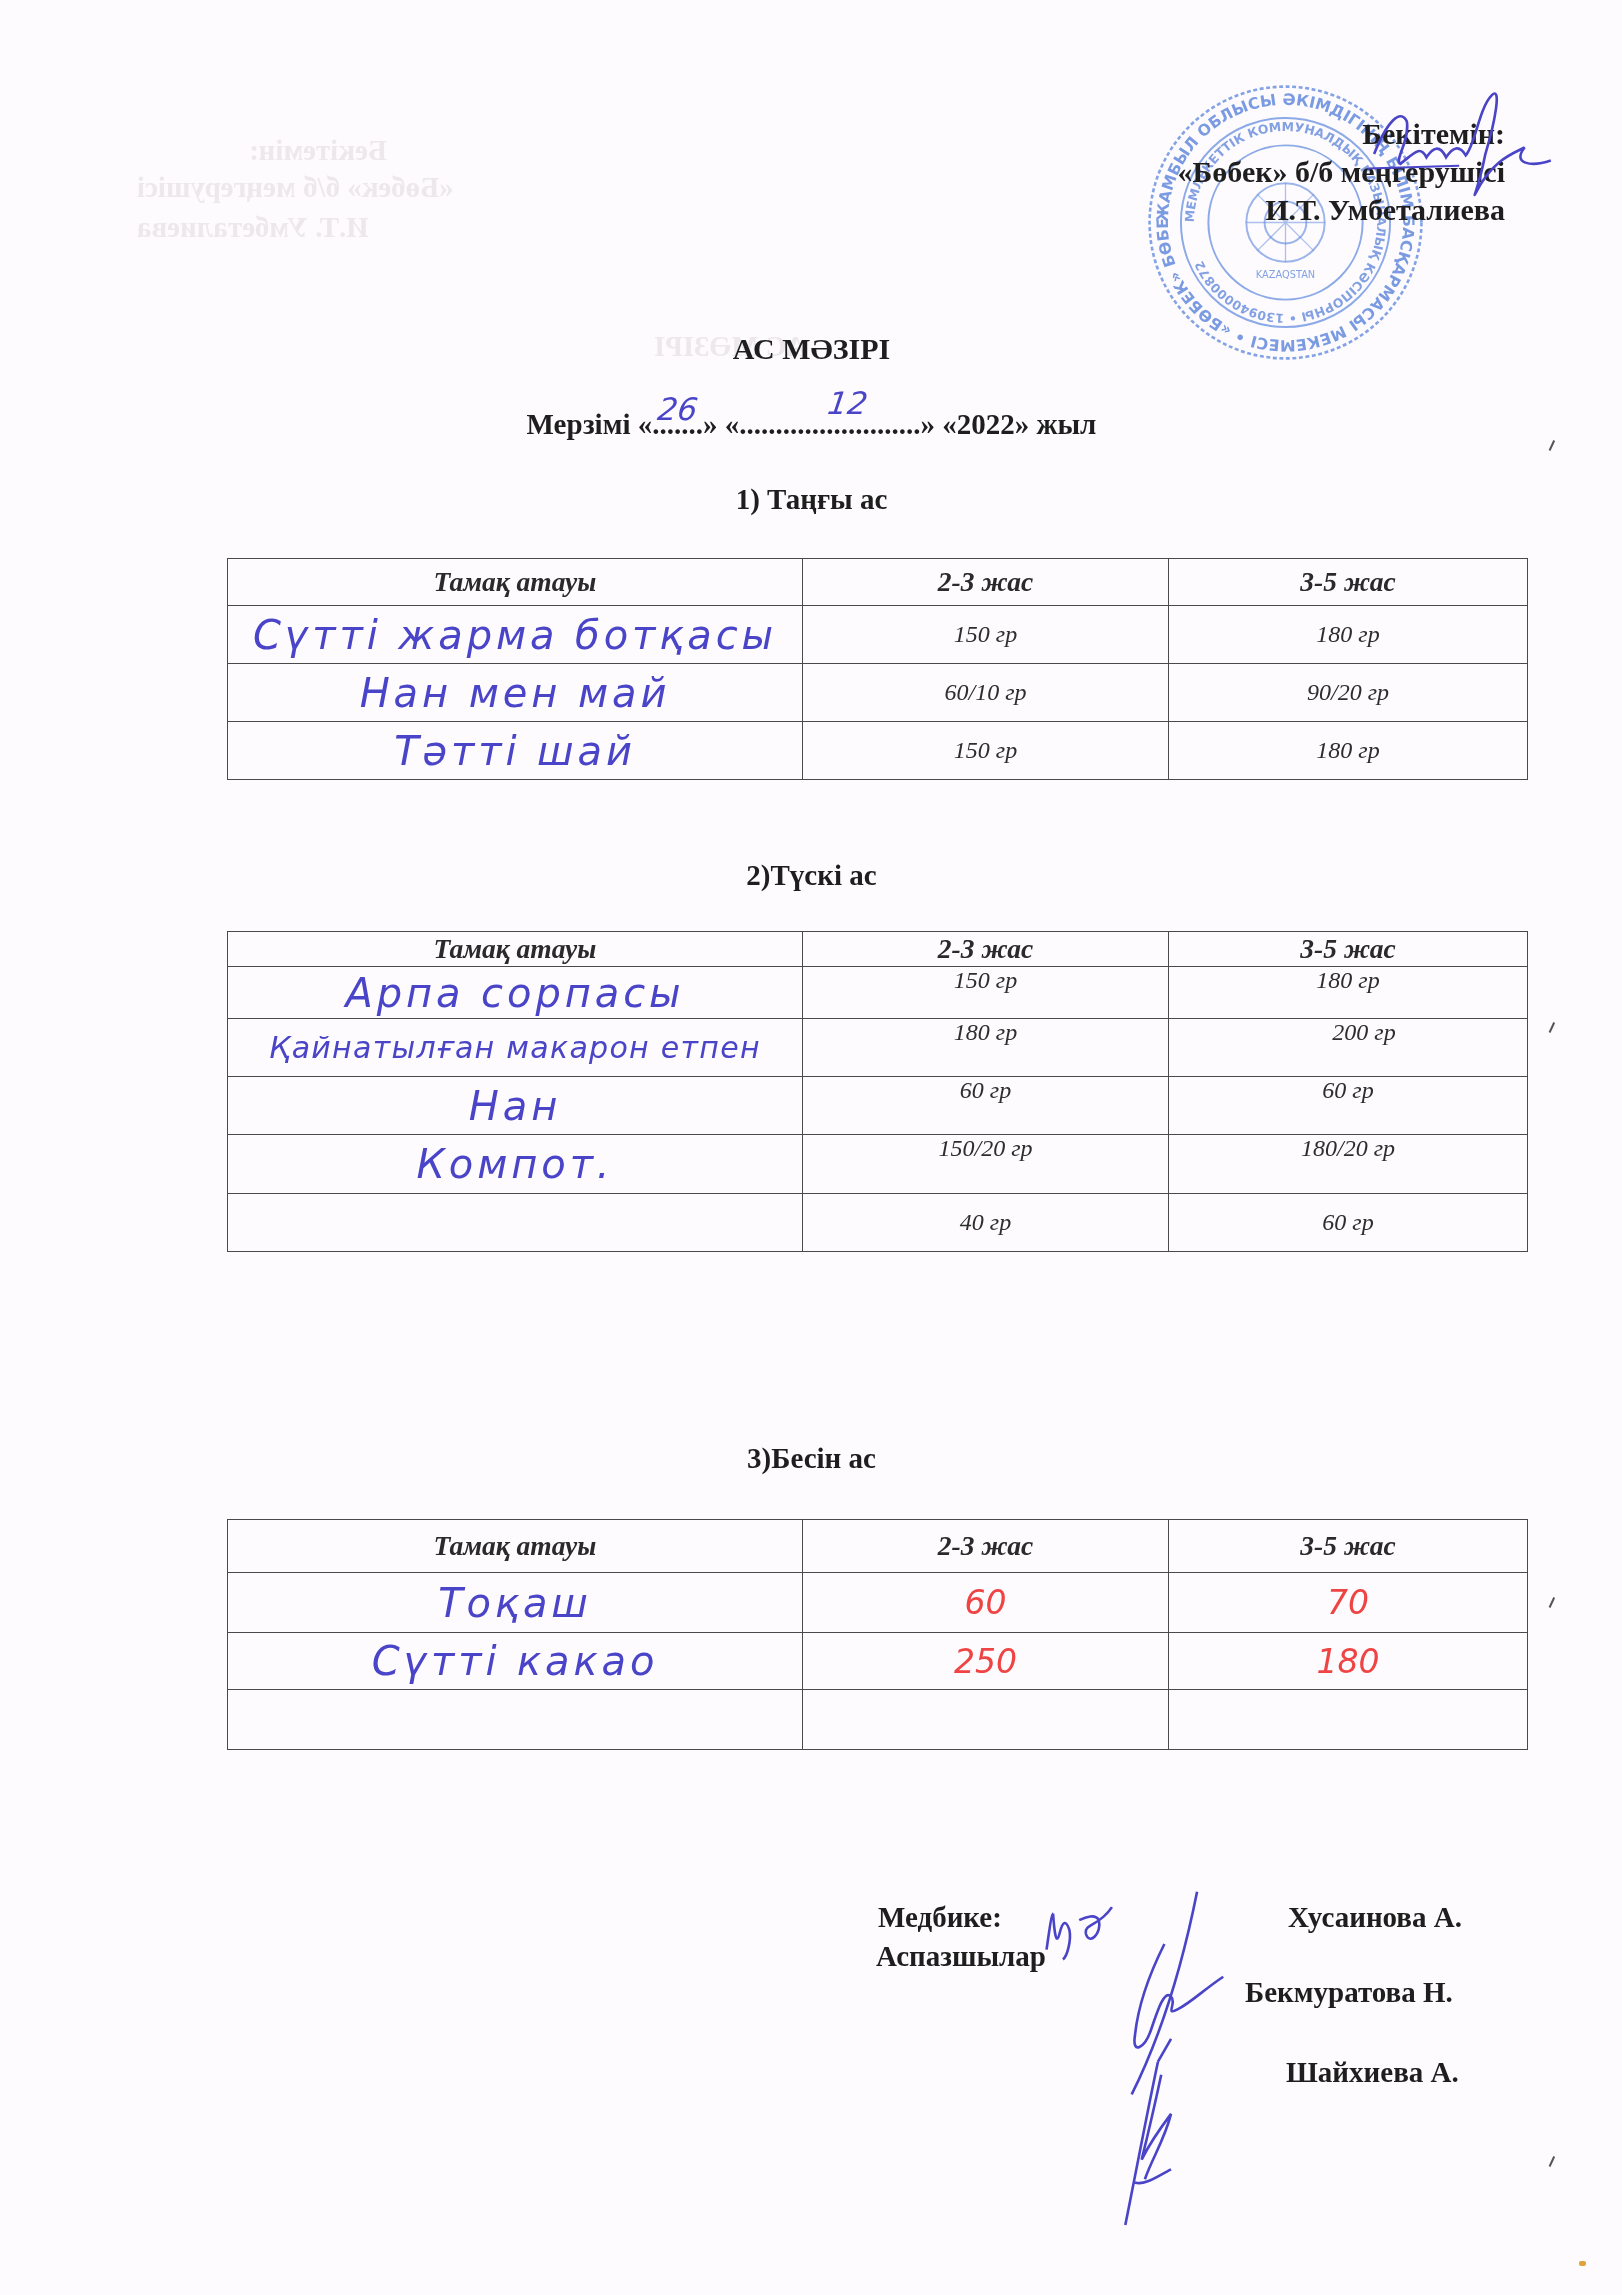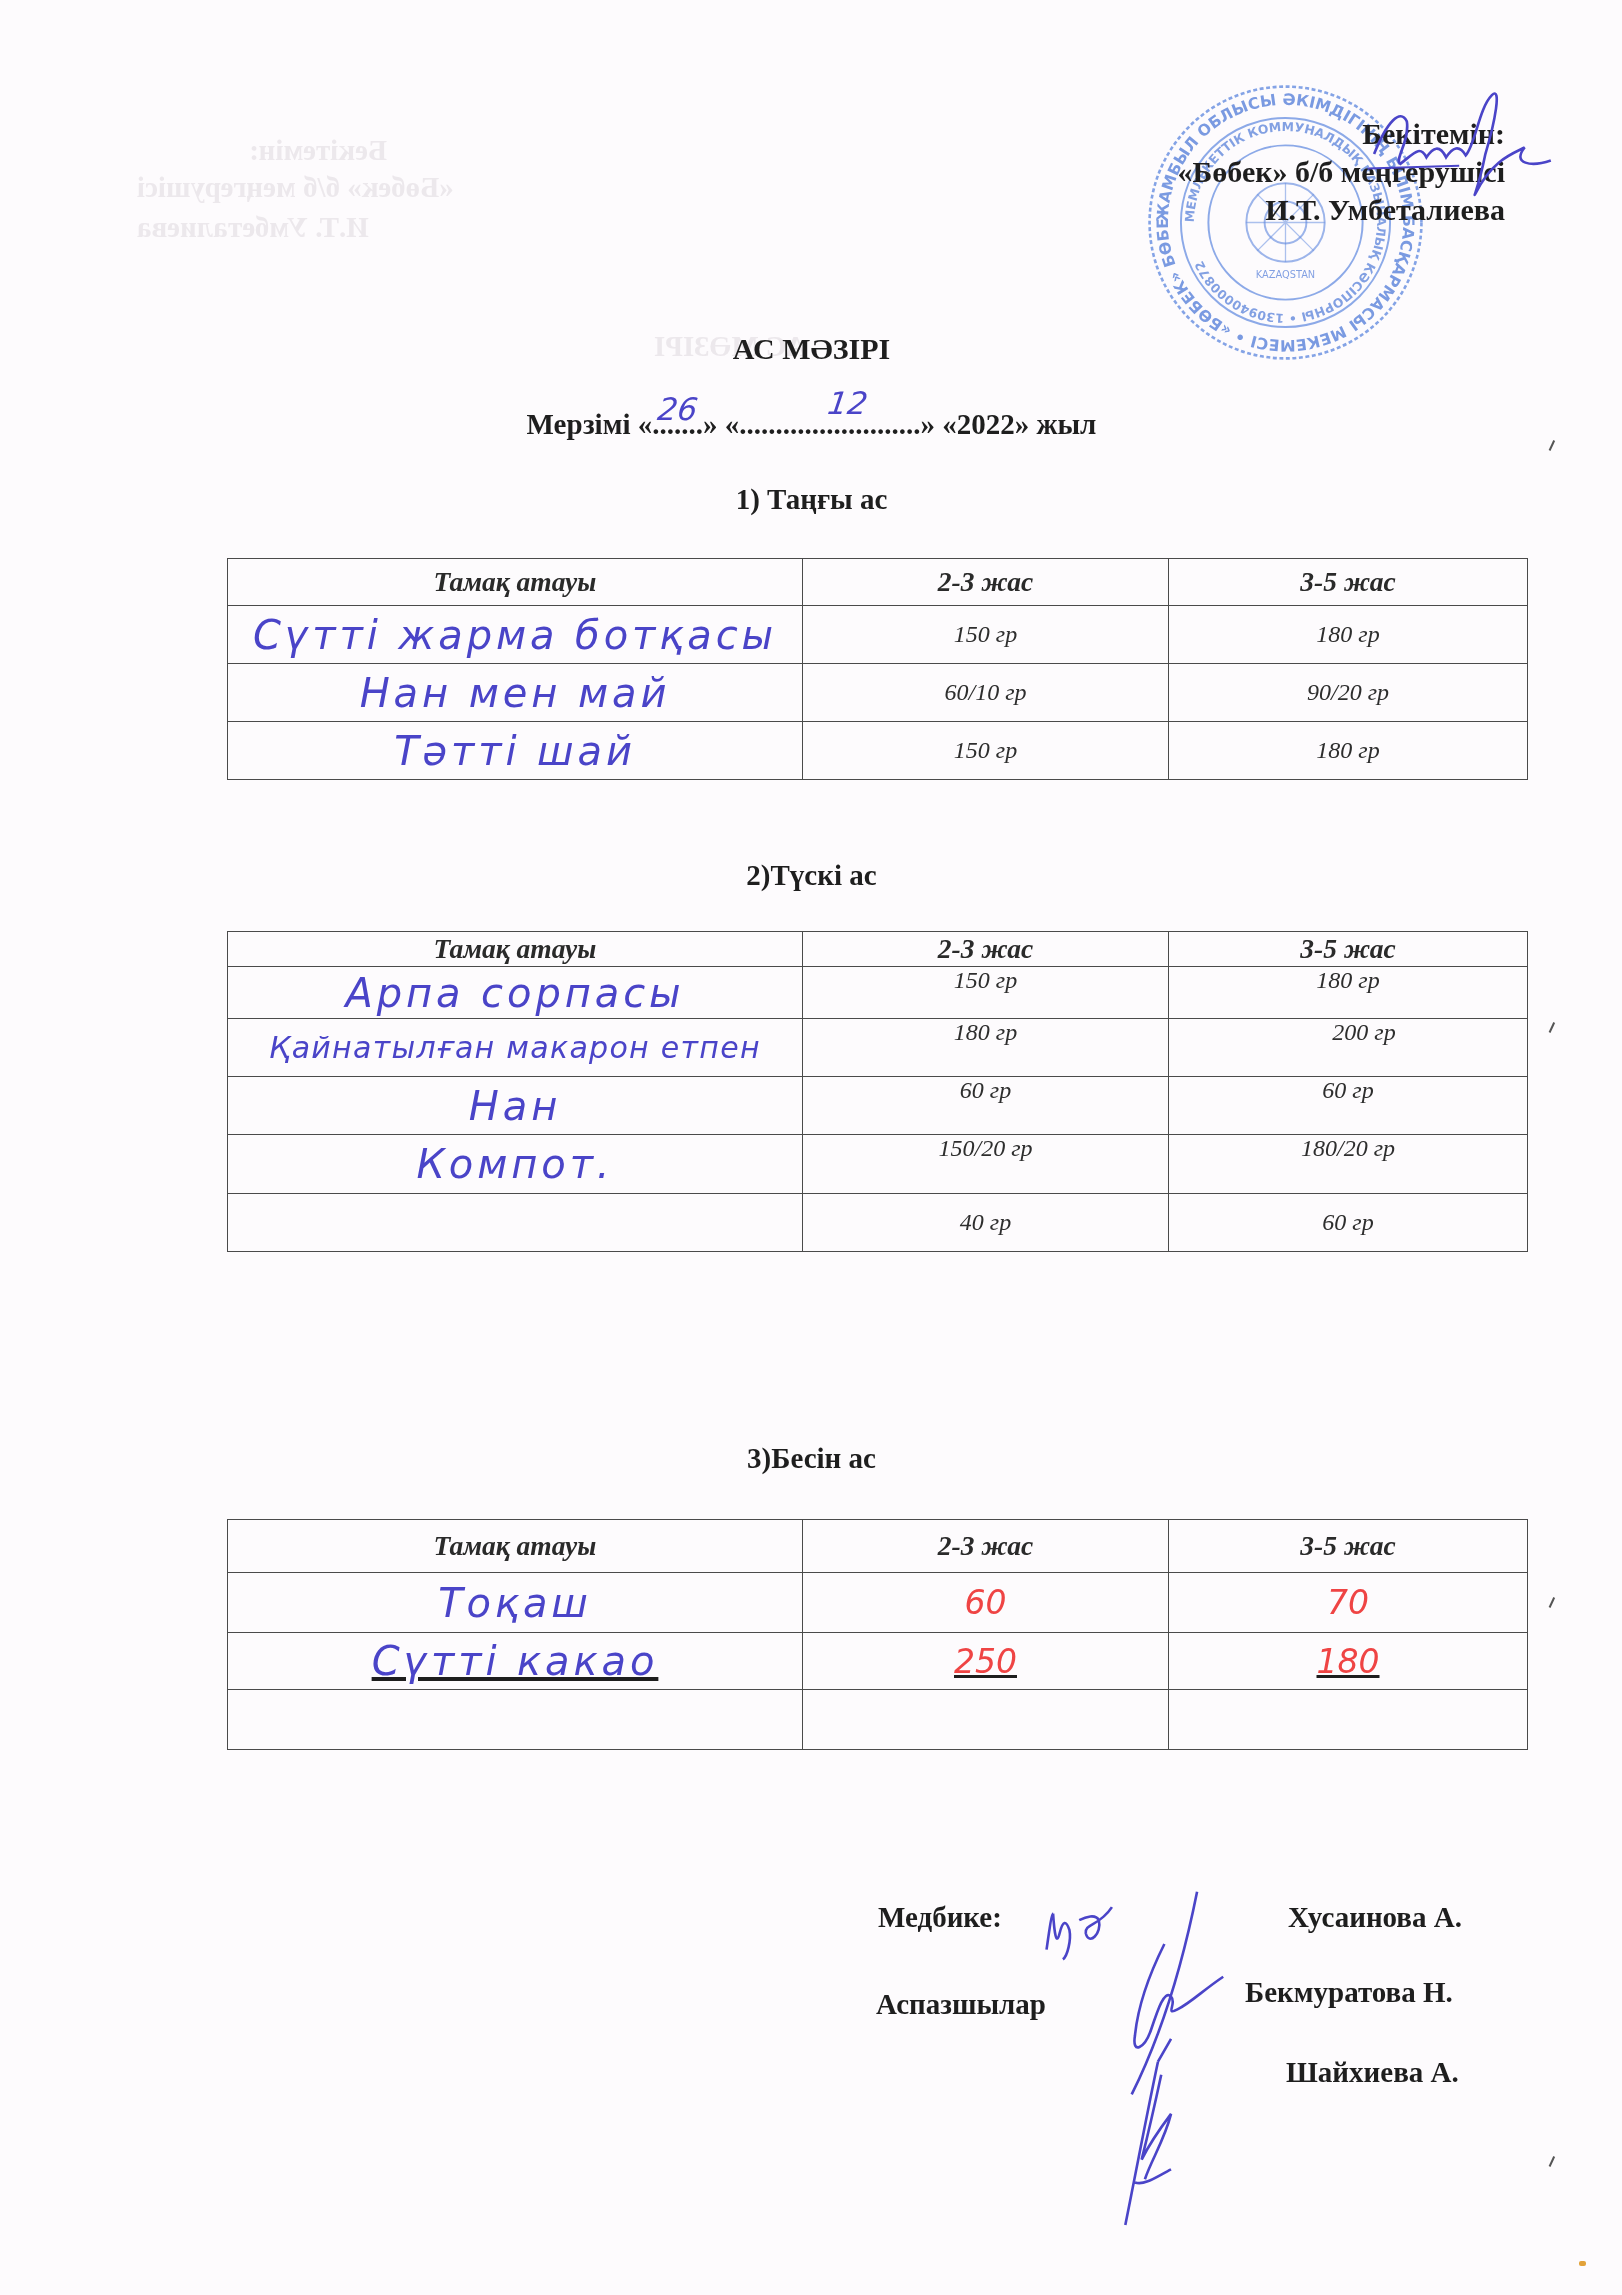--- a/index.html
+++ b/index.html
@@ -183,36 +183,36 @@
       <tr style="height:53px;">
     <th>Тамақ атауы</th>
     <th>2-3 жас</th>
     <th>3-5 жас</th>
   </tr>
   <tr style="height:60px;">
     <td class="hand">Тоқаш</td>
     <td class="handnum">60</td>
     <td class="handnum">70</td>
   </tr>
-  <tr style="height:57px;text-decoration:underline;">
+  <tr style="height:57px;">
     <td class="hand">Сүтті какао</td>
     <td class="handnum">250</td>
     <td class="handnum">180</td>
   </tr>
   <tr style="height:60px;">
     <td class="hand"></td>
     <td class="handnum"></td>
     <td class="handnum"></td>
   </tr>
 </tbody>
   </table>
 
 <div class="footer-row" style="left:878px; top:1901px;">Медбике:</div>
 <div class="footer-row" style="left:1288px; top:1901px;">Хусаинова А.</div>
-<div class="footer-row" style="left:876px; top:1988px;">Аспазшылар</div>
+<div class="footer-row" style="left:876px; top:1940px;">Аспазшылар</div>
 <div class="footer-row" style="left:1245px; top:1976px;">Бекмуратова Н.</div>
 <div class="footer-row" style="left:1286px; top:2056px;">Шайхиева А.</div>
 
 <svg class="sig" style="left:1040px; top:1894px;" width="85" height="72" viewBox="0 0 130 110">
   <path d="M10 85 C15 50, 18 30, 20 30 M20 30 C22 60, 25 80, 30 60 C35 40, 40 40, 45 55 C48 70, 42 95, 35 100 M60 40 C70 35, 85 30, 90 40 C95 60, 75 80, 70 60 C68 45, 90 50, 110 20" fill="none" stroke="#4a44c8" stroke-width="4"></path>
 </svg>
 
 <svg class="sig" style="left:1099px; top:1885px;" width="170" height="275" viewBox="0 0 260 420">
   <path d="M150 10 C140 60, 110 200, 50 320 M100 90 C80 130, 60 180, 55 230 C50 260, 70 250, 80 220 C90 190, 100 160, 110 170 C120 180, 100 200, 120 190 C140 180, 160 160, 190 140" fill="none" stroke="#4a44c8" stroke-width="4"></path>
 </svg>

